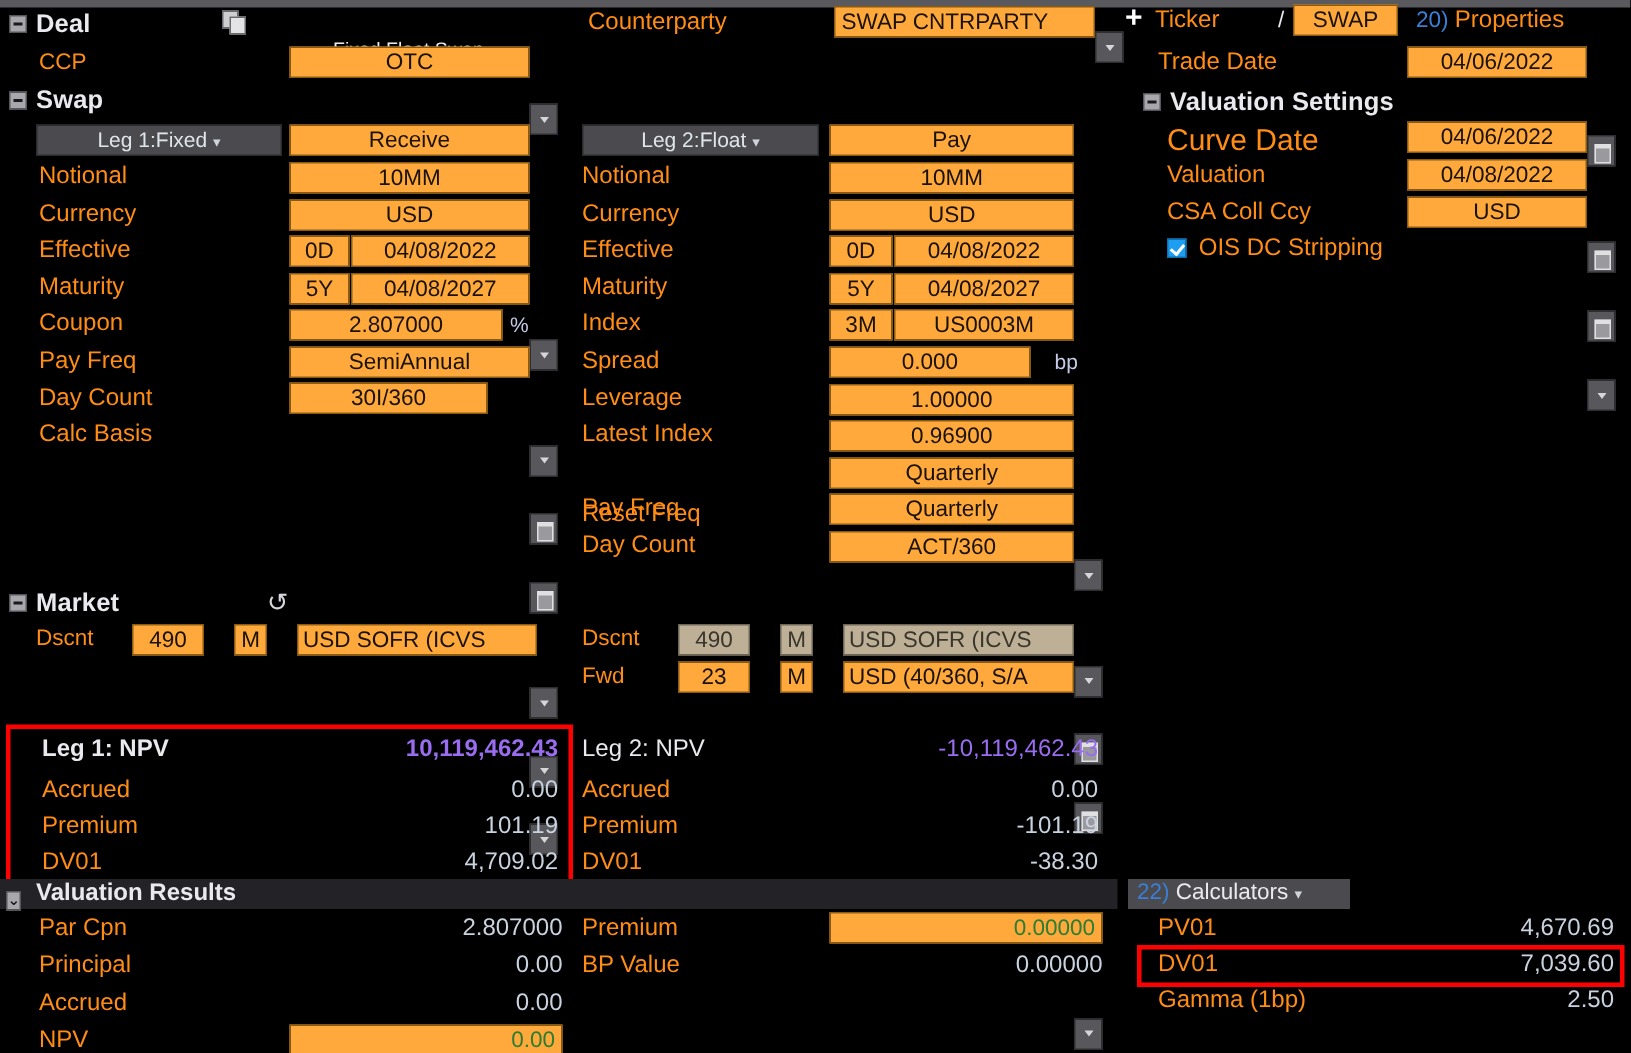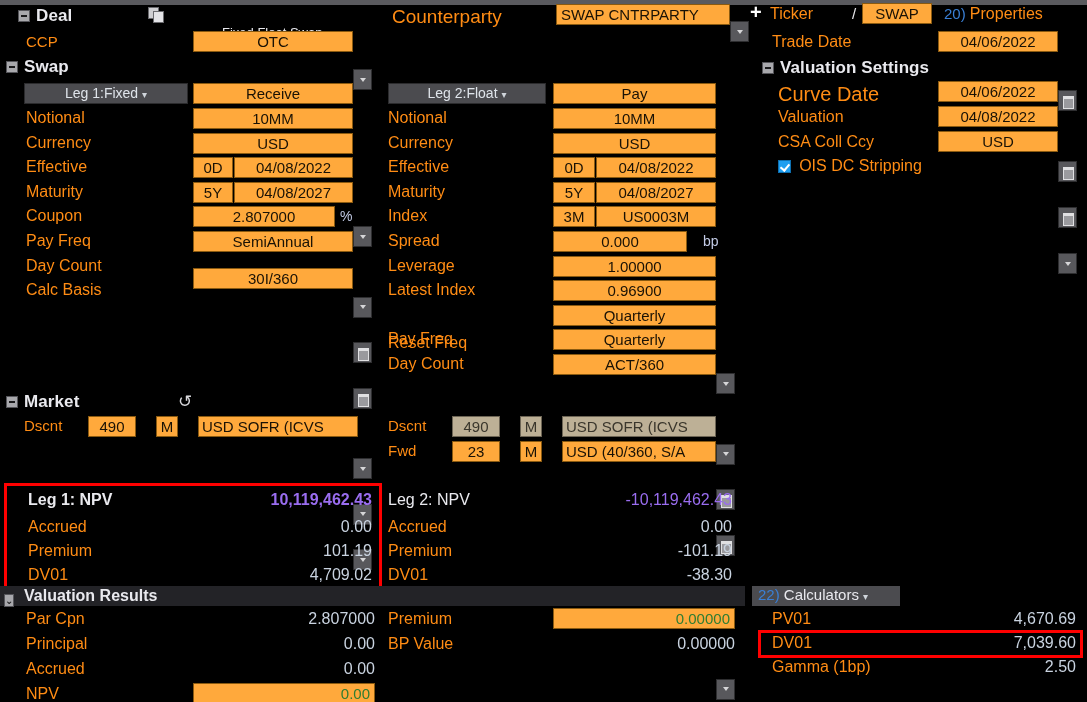--- a/index.html
+++ b/index.html
@@ -81,31 +81,31 @@
   .copyicon i.f{left:5px;top:4px;width:11px;height:12px;background:#e4e4e7;}
   .refresh{color:#d8d8dc;font-size:17px;line-height:17px;}
   .plus{color:#ffffff;font-size:20px;font-weight:bold;line-height:20px;}
   .dbl-chev{width:14px;height:14px;background:#a8a8ac;border:1px solid #55555a;box-sizing:border-box;position:relative;color:#1a1a1c;font-size:10px;line-height:12px;text-align:center;}
 </style>
 </head>
 <body>
 
 <div class="abs topbar" style="left:0;top:0;width:1087px;"></div>
 
-<div class="abs sect" style="left:18px;top:6px;text-align:center;">
+<div class="abs sect" style="left:6px;top:6px;text-align:center;">
   <div class="sqbtn"></div>
   <div class="sect-title">Deal</div>
 </div>
 <div class="abs copyicon" style="left:148px;top:7px;">
   <i class="b"></i>
     <i class="f"></i>
 </div>
 <div class="abs lbl-w" style="left:222px;top:5px;font-size:13px;margin-top:20px;">Fixed Float Swap</div>
 
-<div class="abs lbl" style="left:392px;top:6px;font-size:19px;">Counterparty</div>
+<div class="abs lbl" style="left:392px;top:6px;font-size:16px;">Counterparty</div>
 <div class="abs fld" style="left:556px;top:4px;width:174px;text-align:left;padding-left:4px;">SWAP CNTRPARTY</div>
 <div class="abs drop" style="left:730px;top:4px;"></div>
 
 <div class="abs plus" style="left:750px;top:2px;">+</div>
 <div class="abs lbl" style="left:770px;top:5px;font-size:16px;">Ticker</div>
 <div class="abs lbl-w" style="left:852px;top:5px;">/</div>
 <div class="abs fld" style="left:862px;top:3px;width:70px;">SWAP</div>
 <div class="abs" style="left:944px;top:5px;">
   <span class="numkey">20)</span>
   <span class="lbl" style="font-size:16px;">Properties</span>
@@ -166,21 +166,21 @@
     <div class="abs fld" style="left:193px;top:181.8px;width:40px;">5Y</div>
     <div class="abs fld" style="left:234px;top:181.8px;width:119px;">04/08/2027</div>
     <div class="abs cal" style="left:353px;top:181.8px;"></div>
     <div class="abs lbl" style="left:26px;top:207.4px;font-size:16px;">Coupon</div>
     <div class="abs fld" style="left:193px;top:206.4px;width:142px;">2.807000</div>
     <div class="abs unit" style="left:340px;top:208.4px;">%</div>
     <div class="abs lbl" style="left:26px;top:232px;font-size:16px;">Pay Freq</div>
     <div class="abs fld" style="left:193px;top:231px;width:160px;">SemiAnnual</div>
     <div class="abs drop" style="left:353px;top:231px;"></div>
     <div class="abs lbl" style="left:26px;top:256.6px;font-size:16px;">Day Count</div>
-    <div class="abs fld" style="left:193px;top:268px;width:160px;">30I/360</div>
+    <div class="abs fld" style="left:193px;top:255px;width:132px;">30I/360</div>
     <div class="abs drop" style="left:353px;top:255.60000000000002px;"></div>
     <div class="abs lbl" style="left:26px;top:281.20000000000005px;font-size:16px;">Calc Basis</div>
     <div class="abs drop" style="left:353px;top:280.20000000000005px;"></div>
   </div>
 
 <div class="abs legtab" style="left:388px;top:83px;width:158px;">
   <span>Leg 2:Float</span>
   <span class="cv">▾</span>
 </div>
 <div class="abs fld" style="left:553px;top:83px;width:163px;">Pay</div>

